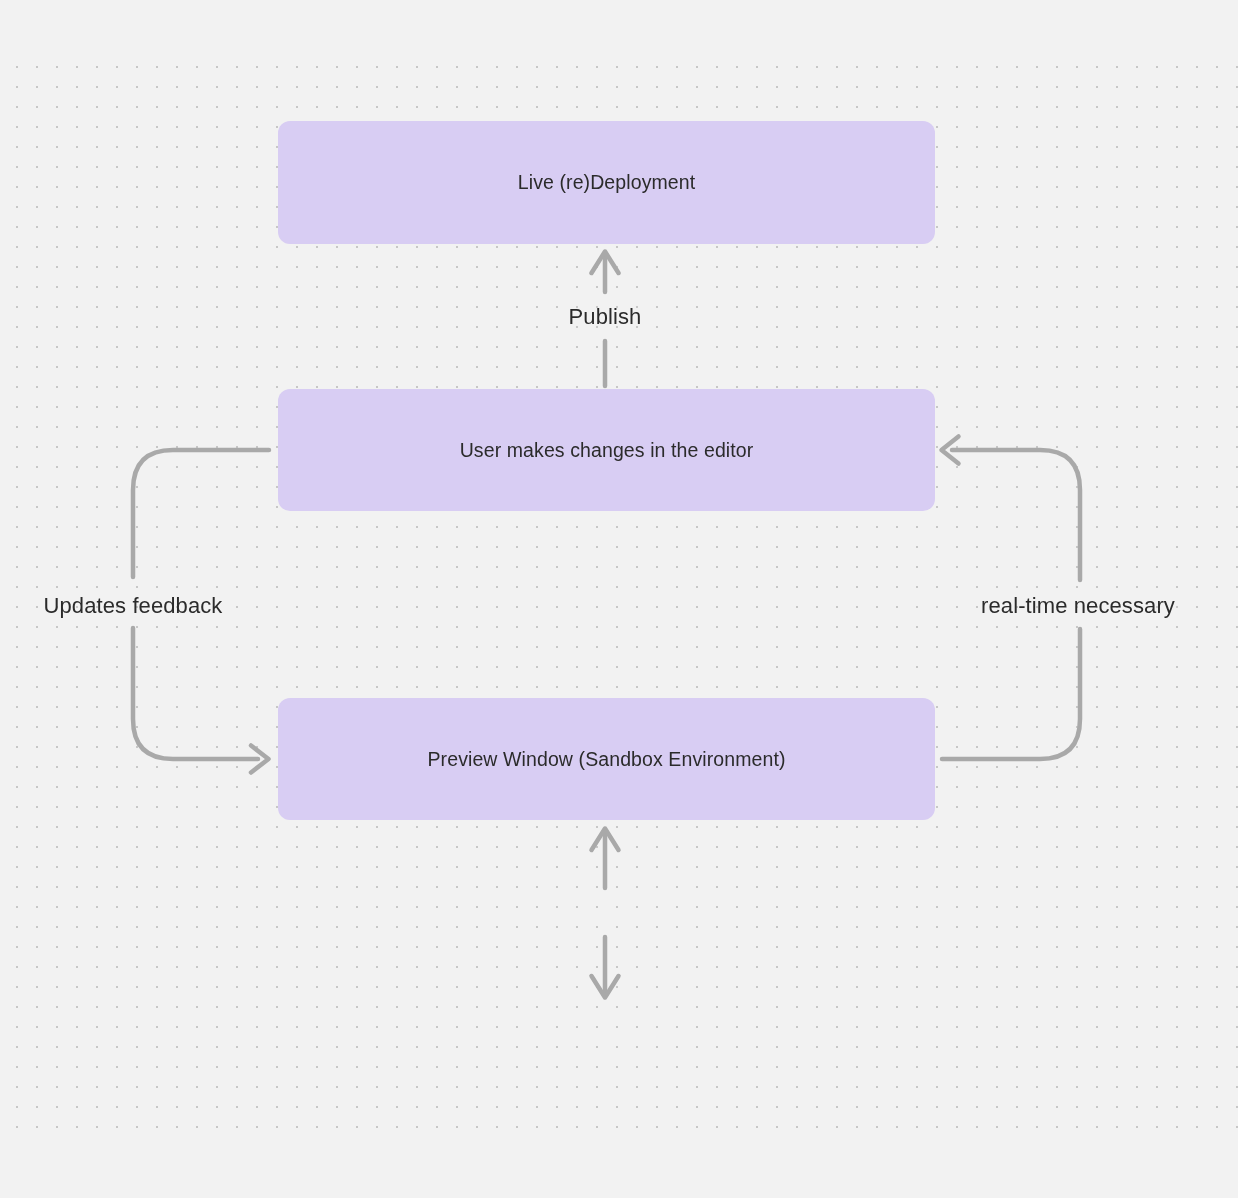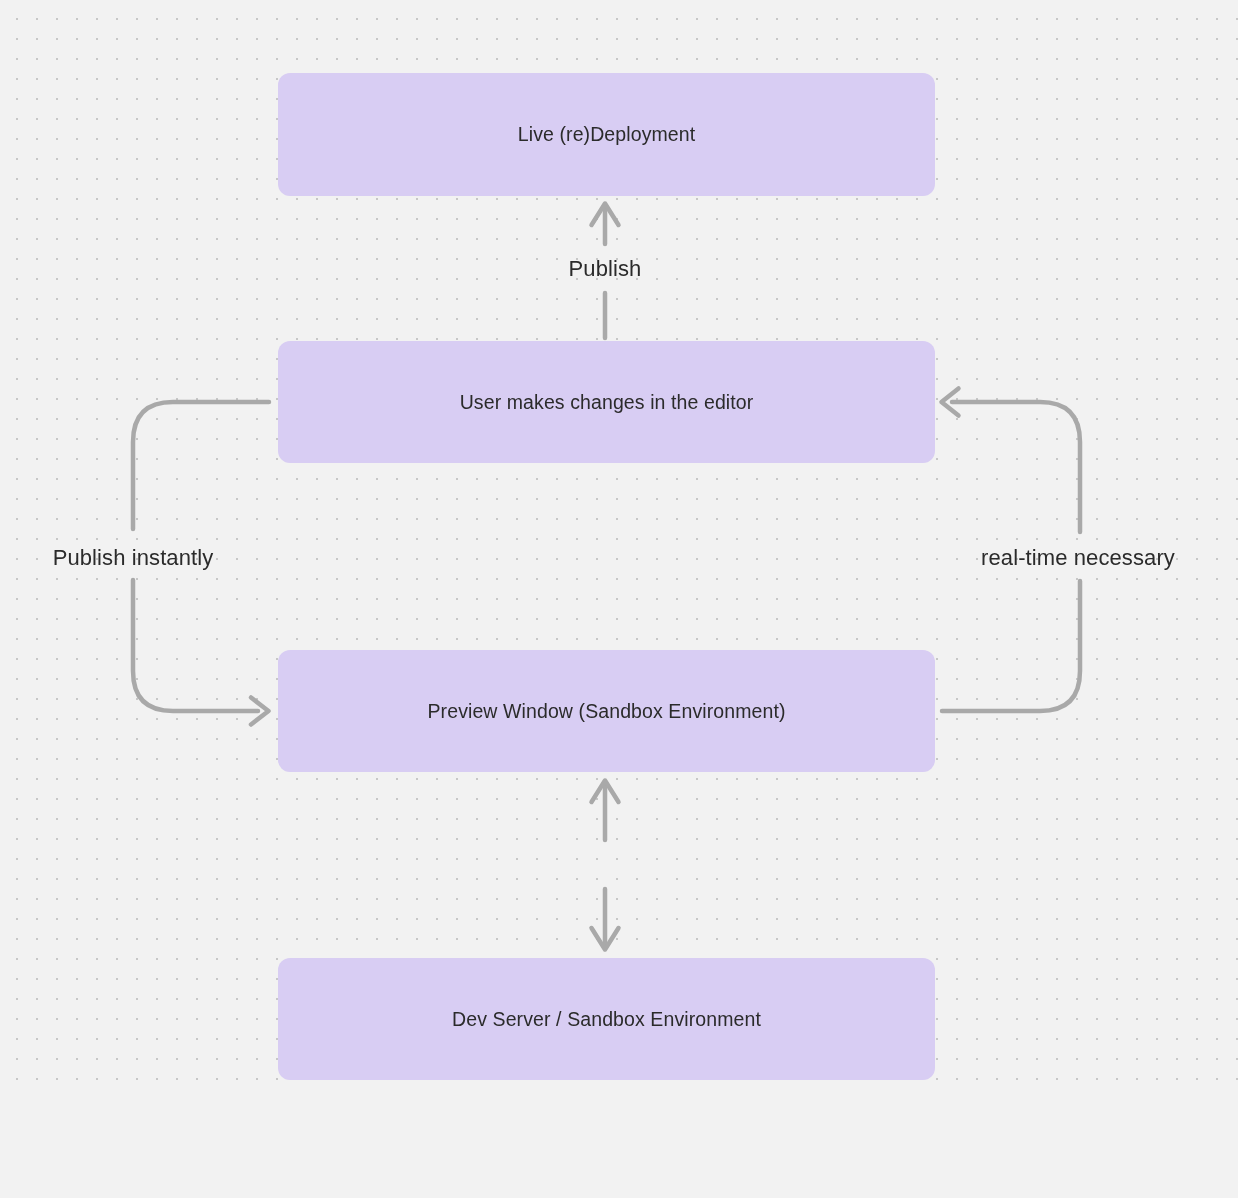--- a/index.html
+++ b/index.html
@@ -16,20 +16,21 @@
   }
   .canvas {
     position: relative;
     width: 1238px;
     height: 1082px;
     overflow: hidden;
     background-color: var(--background);
     background-image: radial-gradient(circle, var(--dot) 1.15px, transparent 1.5px);
     background-size: 20px 20px;
     background-position: 7px 9px;
+    margin-top: 48px;
   }
   .edges {
     position: absolute;
     left: 0; top: 0;
     width: 1238px;
     height: 1198px;
     pointer-events: none;
   }
   .edges path {
     fill: none;
@@ -107,21 +108,18 @@
   </div>
 
   <div class="node node-3">
     <span>Preview Window (Sandbox Environment)</span>
   </div>
 
   <div class="node node-2">
     <span>User makes changes in the editor</span>
   </div>
 
-  <div class="node node-4">
-    <span>Dev Server / Sandbox Environment</span>
-  </div>
 
   <div class="edge-label label-publish">Publish</div>
-  <div class="edge-label label-updates">Publish instantly</div>
+  <div class="edge-label label-updates">Updates feedback</div>
   <div class="edge-label label-feedback">real-time necessary</div>
 
 </div>
 
 </body></html>

